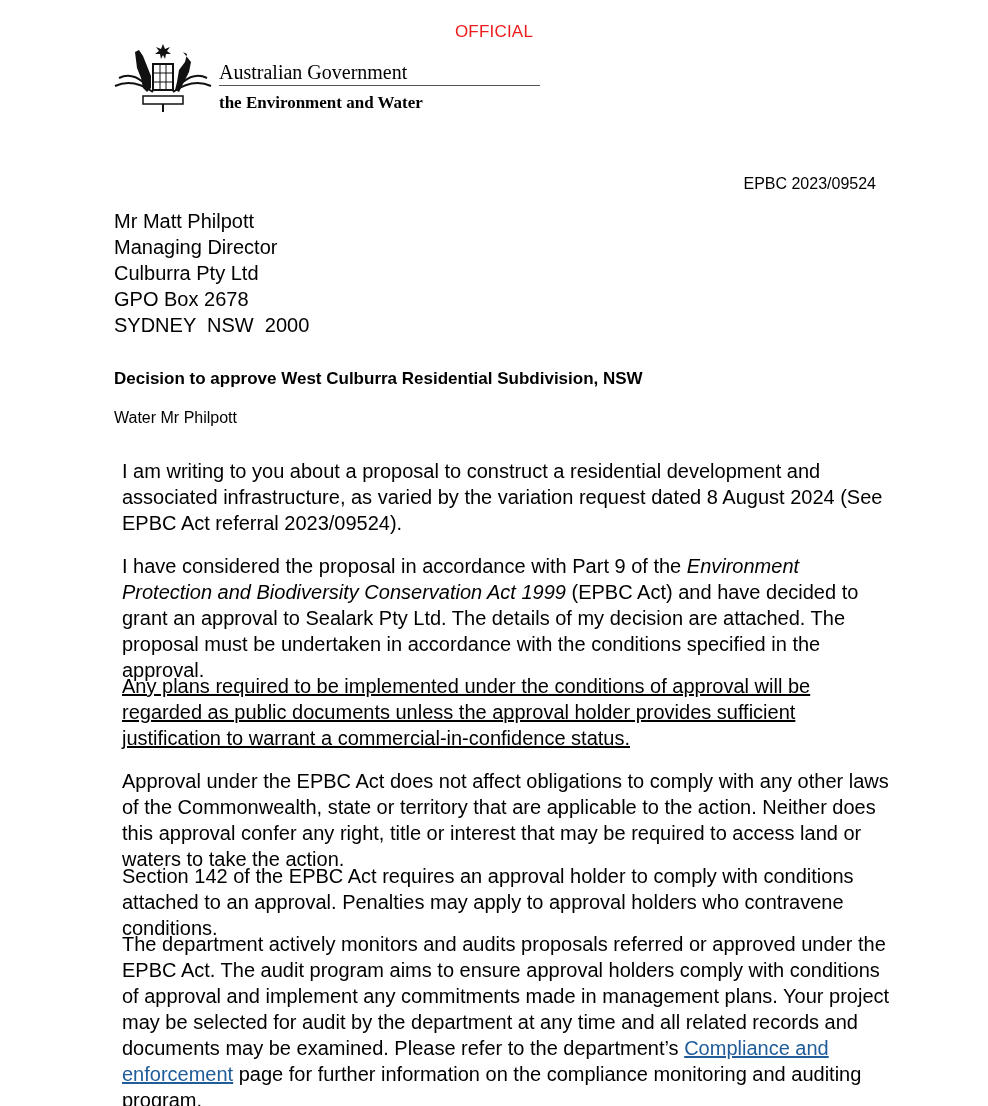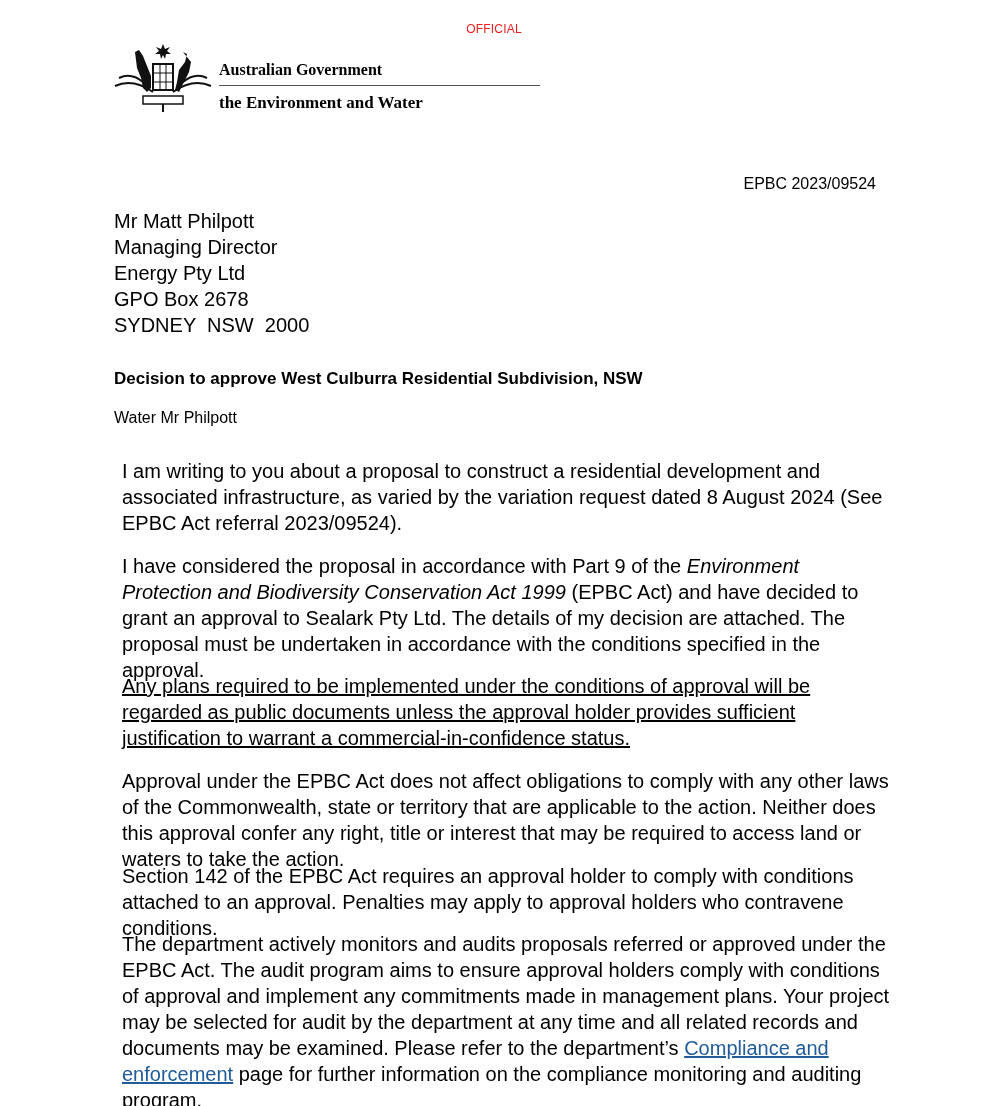--- a/index.html
+++ b/index.html
@@ -1,22 +1,22 @@
 <!DOCTYPE html>
 <html><head>
 <meta charset="utf-8">
 <style>
   html, body { margin: 0; padding: 0; background: #ffffff; }
   body { width: 988px; height: 1106px; position: relative; overflow: hidden;
          font-family: "Liberation Sans", sans-serif; color: #000; }
   .official { position: absolute; left: 0; width: 988px; top: 22px; text-align: center;
-              color: #ee1c1c; font-size: 12px; letter-spacing: 0.2px; }
+              color: #ee1c1c; font-size: 17px; letter-spacing: 0.2px; }
   .crest { position: absolute; left: 113px; top: 42px; width: 100px; height: 72px; }
   .gov-name { position: absolute; left: 219px; top: 61px; font-family: "Liberation Serif", serif;
-              font-weight: bold; font-size: 16px; }
+              font-weight: normal; font-size: 20px; }
   .gov-rule { position: absolute; left: 219px; top: 85px; width: 321px; height: 1px; background: #555; }
   .dept-name { position: absolute; left: 219px; top: 92px; font-family: "Liberation Serif", serif;
                font-weight: bold; font-size: 17px; line-height: 21px; }
   .ref { position: absolute; right: 112px; top: 175px; font-size: 16px; }
   .addr { position: absolute; left: 114px; top: 208px; font-size: 20px; line-height: 26px; }
   .addr div { white-space: pre; }
   .subject { position: absolute; left: 114px; top: 369px; font-size: 17px; font-weight: bold; }
   .salutation { position: absolute; left: 114px; top: 409px; font-size: 16px; }
   .para { position: absolute; left: 114px; width: 770px; font-size: 20px; line-height: 26px; margin: 8px; }
   .p1 { top: 450px; }
@@ -57,21 +57,21 @@
 <div class="gov-rule"></div>
 <div class="dept-name">
   <div>the Environment and Water</div>
 </div>
 
 <div class="ref">EPBC 2023/09524</div>
 
 <div class="addr">
   <div>Mr Matt Philpott</div>
   <div>Managing Director</div>
-  <div>Energy Pty Ltd</div>
+  <div>Culburra Pty Ltd</div>
   <div>GPO Box 2678</div>
   <div>SYDNEY  NSW  2000</div>
 </div>
 
 <div class="subject">Decision to approve West Culburra Residential Subdivision, NSW</div>
 <div class="salutation">Water Mr Philpott</div>
 
 <p class="para p1">I am writing to you about a proposal to construct a residential development and associated infrastructure, as varied by the variation request dated 8 August 2024 (See EPBC Act referral 2023/09524).</p>
 
 <p class="para p2"><span>I have considered the proposal in accordance with Part 9 of the </span><em>Environment Protection and Biodiversity Conservation Act 1999</em><span> (EPBC Act) and have decided to grant an approval to Sealark Pty Ltd. The details of my decision are attached. The proposal must be undertaken in accordance with the conditions specified in the approval.</span></p>

